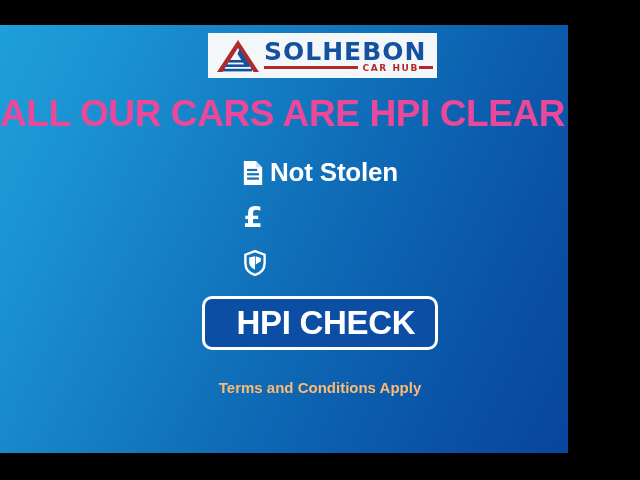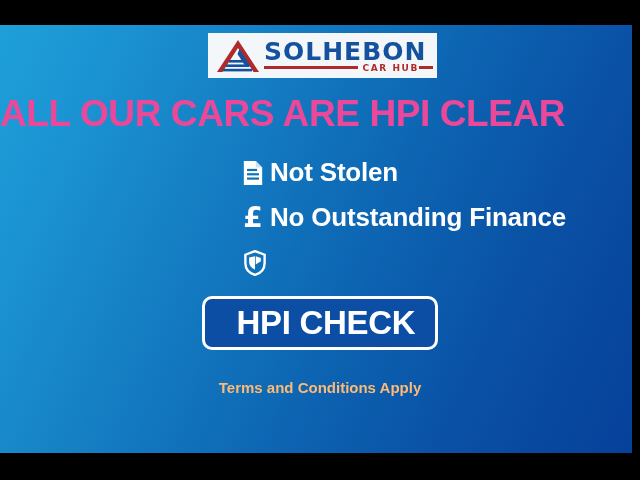--- a/index.html
+++ b/index.html
@@ -9,21 +9,21 @@
   }
   body {
     width: 640px;
     height: 480px;
     overflow: hidden;
     font-family: "Liberation Sans", sans-serif;
   }
 
   #stage {
     position: relative;
-    width: 632px;
+    width: 568px;
     height: 480px;
     background: #000000;
     overflow: hidden;
   }
 
   
   .letterbox {
     position: absolute;
     left: 0;
     width: 640px;
@@ -251,21 +251,20 @@
           <rect x="5.5" y="18.9" width="13" height="2.4" fill="#1070ba"></rect>
         </svg>
       </span>
       <span class="feature-label">Not Stolen</span>
     </div>
 
     <div class="feature-row" id="row-1">
       <span class="feature-icon">
         <span class="pound-glyph">£</span>
       </span>
-      <span class="feature-label">No Outstanding Finance</span>
     </div>
 
     <div class="feature-row" id="row-2">
       <span class="feature-icon">
         <svg viewBox="0 0 24 28" width="22" height="26" aria-hidden="true">
           <path d="M12 1 L22.5 5 V14 C22.5 21 17.8 25.3 12 27 C6.2 25.3 1.5 21 1.5 14 V5 Z" fill="none" stroke="#ffffff" stroke-width="2.6"></path>
           <path d="M12 6.5 V21 C8.2 19.6 5.6 16.8 5.6 12.6 V8 Z" fill="#ffffff"></path>
           <path d="M12.8 6.5 L18.4 8.6 V12.2 L12.8 15.5 Z" fill="#ffffff"></path>
         </svg>
       </span>

